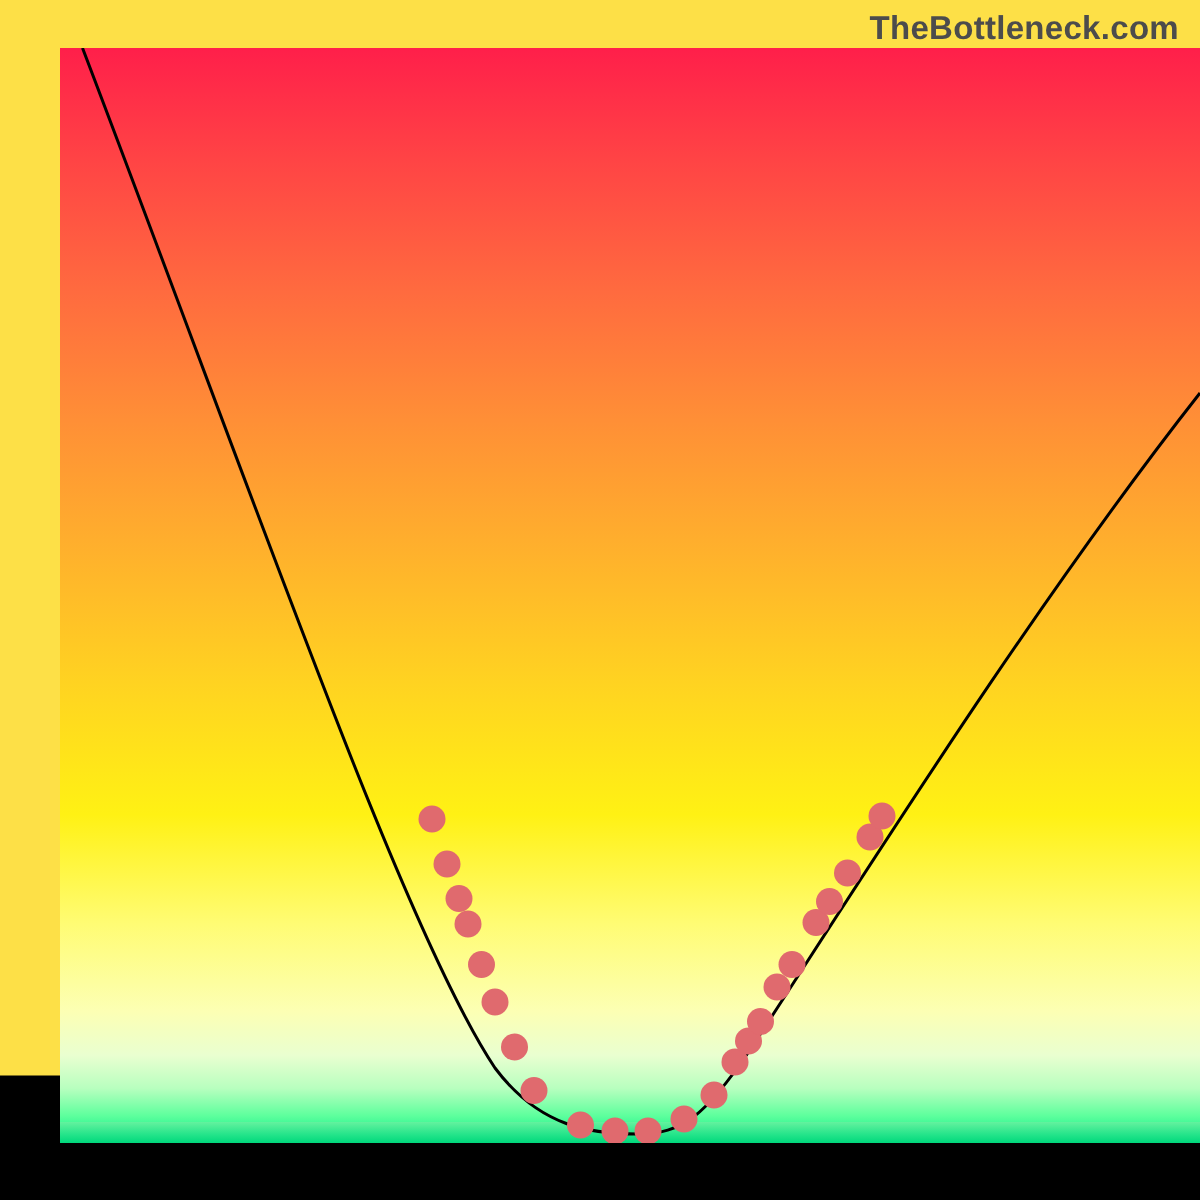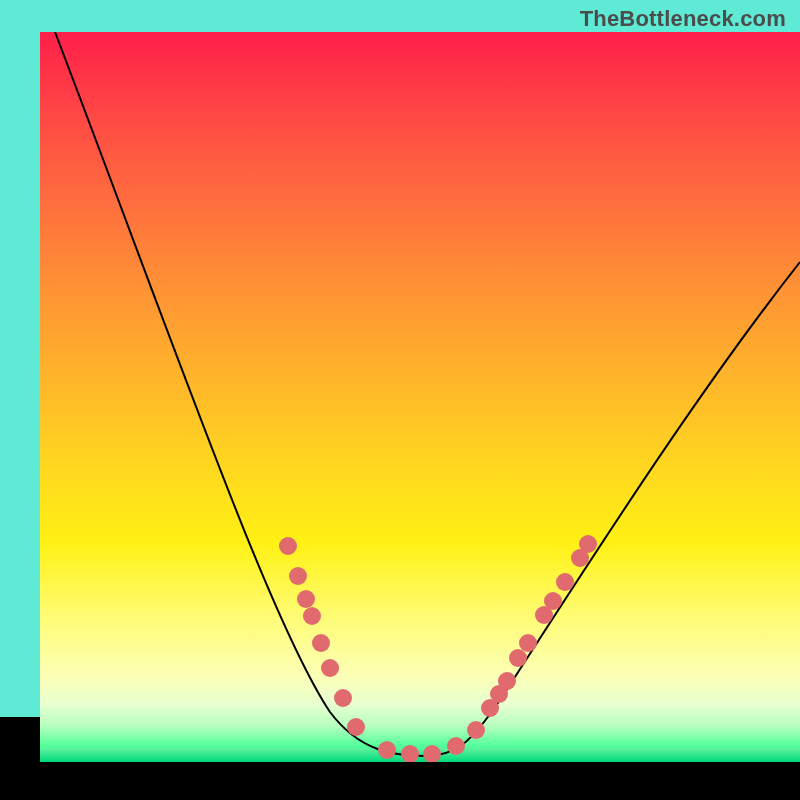--- a/index.html
+++ b/index.html
@@ -8,21 +8,21 @@
     width: 800px;
     height: 800px;
     background: #000;
     font-family: Arial, Helvetica, sans-serif;
     overflow: hidden;
   }
   .frame {
     position: relative;
     width: 800px;
     height: 717px;
-    background: #5eead4;
+    background: #fde047;
   }
   .watermark {
     position: absolute;
     top: 6px;
     right: 14px;
     color: #4c4c4c;
     font-size: 22px;
     font-weight: 600;
     letter-spacing: 0.2px;
     font-family: Arial, Helvetica, sans-serif;

